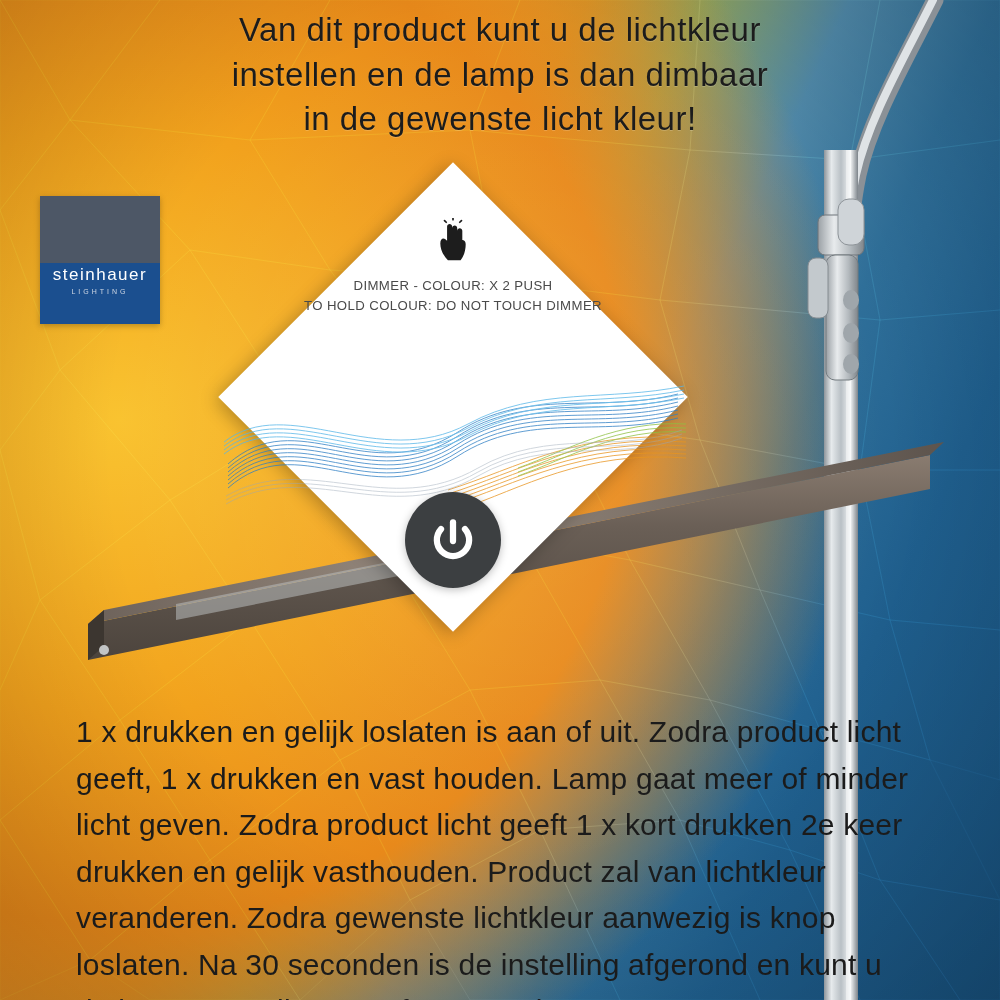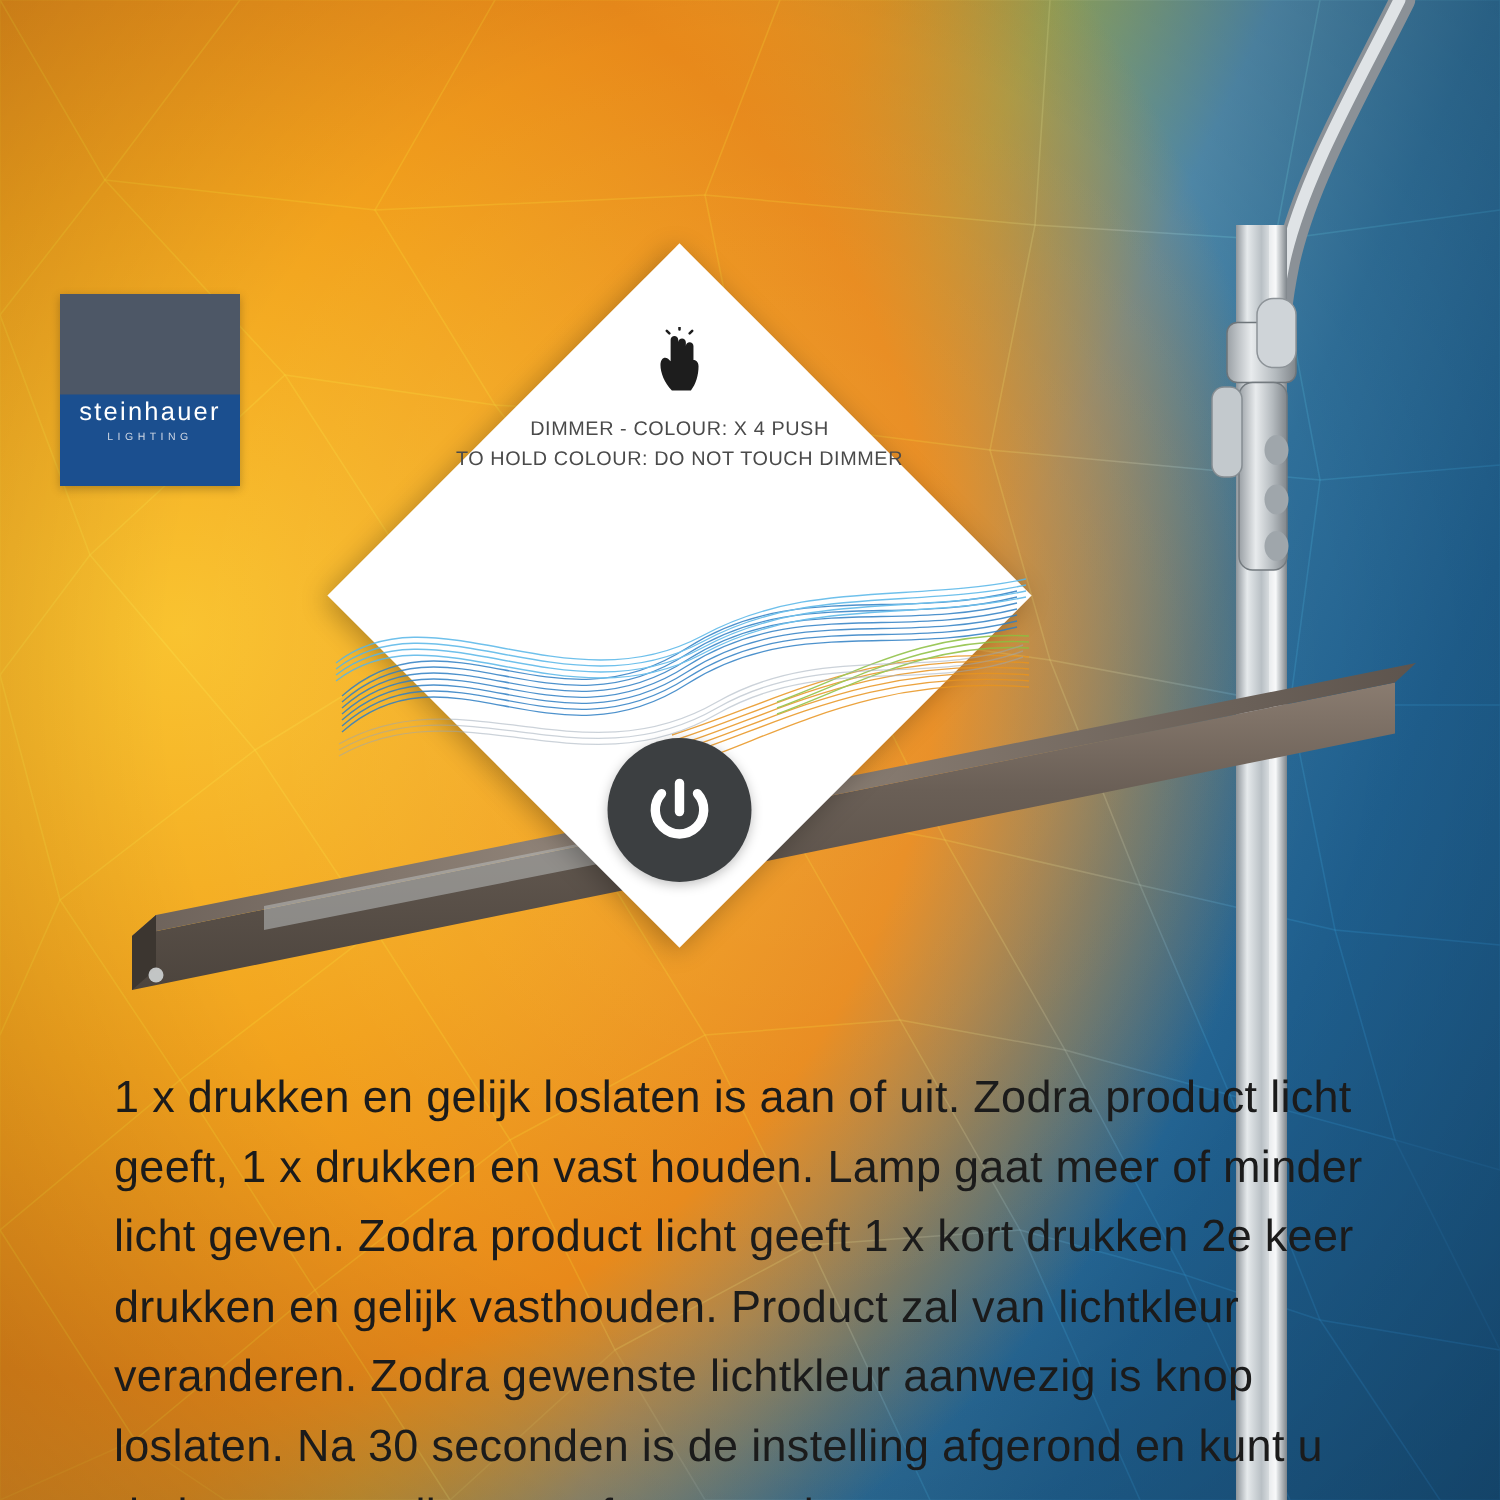--- a/index.html
+++ b/index.html
@@ -300,39 +300,44 @@
 
     <g>
       <path d="M88,660 L88,624 L930,455 L930,489 Z" fill="url(#barFace)"></path>
       <path d="M88,624 L104,610 L944,442 L930,455 Z" fill="url(#barTop)"></path>
       <path d="M88,660 L88,624 L104,610 L104,646 Z" fill="#3c3630"></path>
       <path d="M176,604 L500,540 L500,556 L176,620 Z" fill="#b9bdbd" opacity=".55"></path>
       <circle cx="104" cy="650" r="5" fill="#cfd3d4" opacity=".9"></circle>
     </g>
   </svg>
 
+  <div class="headline">
+    <div>Van dit product kunt u de lichtkleur</div>
+    <div>instellen en de lamp is dan dimbaar</div>
+    <div>in de gewenste licht kleur!</div>
+  </div>
 
   <div class="logo">
     <div class="logo-top"></div>
     <div class="logo-name">steinhauer</div>
     <div class="logo-sub">LIGHTING</div>
   </div>
 
   <div class="diamond-wrap">
     <div class="diamond"></div>
 
     <div class="diamond-content">
 
       <svg class="hand-icon" viewBox="0 0 40 52">
         <path d="M14,50 C8,44 5,36 5,30 C5,25 8,23 11,25 L13,27 L13,10 C13,6 19,6 19,10 L19,24 L19,12 C19,8 25,8 25,12 L25,24 L25,15 C25,11 31,11 31,15 L31,26 C31,26 35,26 35,31 C35,38 33,45 29,50 Z" fill="#1d1d1d"></path>
         <path d="M20,2 L20,0 M12,5 L10,3 M28,5 L30,3" stroke="#1d1d1d" stroke-width="2" stroke-linecap="round"></path>
       </svg>
 
       <div class="instr">
-        <div>DIMMER - COLOUR: X 4 PUSH</div>
+        <div>DIMMER - COLOUR: X 2 PUSH</div>
         <div>TO HOLD COLOUR: DO NOT TOUCH DIMMER</div>
       </div>
 
       <svg class="waves" viewBox="0 0 470 140">
         <g fill="none" stroke-width="0.9" opacity="0.85">
           <g stroke="#2f7fc4">
             <path d="M10,92 C80,30 150,118 240,60 C310,15 380,42 460,22"></path>
             <path d="M10,96 C80,34 150,122 240,64 C310,19 380,46 460,26"></path>
             <path d="M10,100 C80,38 150,126 240,68 C310,23 380,50 460,30"></path>
             <path d="M10,104 C80,42 150,130 240,72 C310,27 380,54 460,34"></path>

